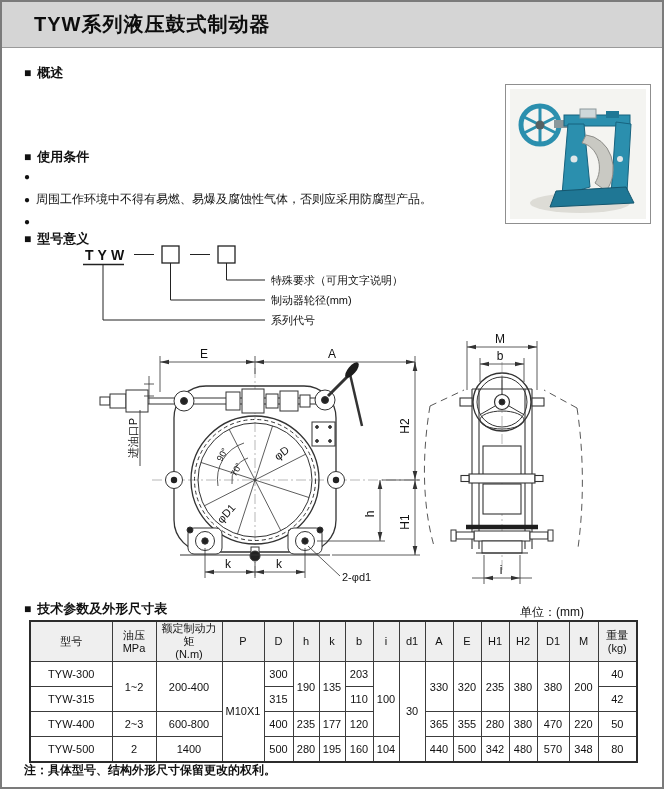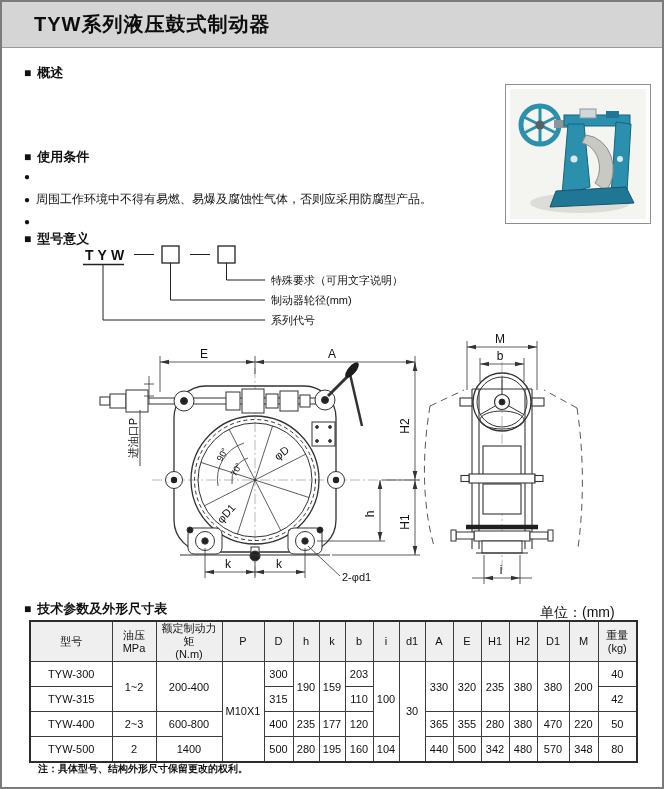--- a/index.html
+++ b/index.html
@@ -11,28 +11,28 @@
   .sec-head{position:absolute;display:flex;align-items:center;gap:6px;font-size:13px;font-weight:bold;}
   .sec-head .sq{font-size:12px;line-height:1;}
   .para{position:absolute;left:22px;top:84px;width:474px;font-size:12px;line-height:21px;text-align:justify;text-indent:2em;}
   .photo-box{position:absolute;left:503px;top:82px;width:146px;height:140px;border:1px solid #8f8f8f;background:#fff;padding:4px;}
   .photo-box svg{width:100%;height:100%;display:block;background:#f4f4f1;}
   .bullets{position:absolute;left:22px;top:164px;font-size:12px;line-height:22px;}
   .bullets .row{display:flex;gap:6px;align-items:baseline;}
   .bullets .dot{font-size:10px;}
   .model-svg{position:absolute;left:58px;top:240px;}
   .draw-svg{position:absolute;left:28px;top:332px;}
-  .unit-label{position:absolute;left:538px;top:602px;font-size:14px;}
+  .unit-label{position:absolute;left:518px;top:602px;font-size:12px;}
   table.spec{position:absolute;left:27px;top:618px;width:608px;border-collapse:collapse;table-layout:fixed;font-size:11px;}
   table.spec th,table.spec td{border:1px solid #3c3c3c;text-align:center;vertical-align:middle;padding:0 1px;overflow:hidden;}
   table.spec{border:2px solid #2c2c2c;}
   table.spec th{font-weight:normal;background:#efefef;white-space:pre-line;font-size:11px;line-height:13px;}
   table.spec thead tr{height:36px;}
   table.spec tbody tr{height:25px;}
-  .note{position:absolute;left:36px;top:760px;font-size:10px;font-weight:bold;}
+  .note{position:absolute;left:22px;top:760px;font-size:12px;font-weight:bold;}
   svg text{fill:#111;}
   .dimtxt{font-size:12px;}
   .dimtxt-s{font-size:9px;}
 </style>
 </head>
 <body>
 
 <div class="page">
 
   <div class="titlebar">
@@ -381,21 +381,21 @@
       </tr>
     </thead>
     <tbody>
       <tr>
         <td>TYW-300</td>
         <td rowspan="2">1~2</td>
         <td rowspan="2">200-400</td>
         <td rowspan="4">M10X1</td>
         <td>300</td>
         <td rowspan="2">190</td>
-        <td rowspan="2">159</td>
+        <td rowspan="2">135</td>
         <td>203</td>
         <td rowspan="3">100</td>
         <td rowspan="4">30</td>
         <td rowspan="2">330</td>
         <td rowspan="2">320</td>
         <td rowspan="2">235</td>
         <td rowspan="2">380</td>
         <td rowspan="2">380</td>
         <td rowspan="2">200</td>
         <td>40</td>

